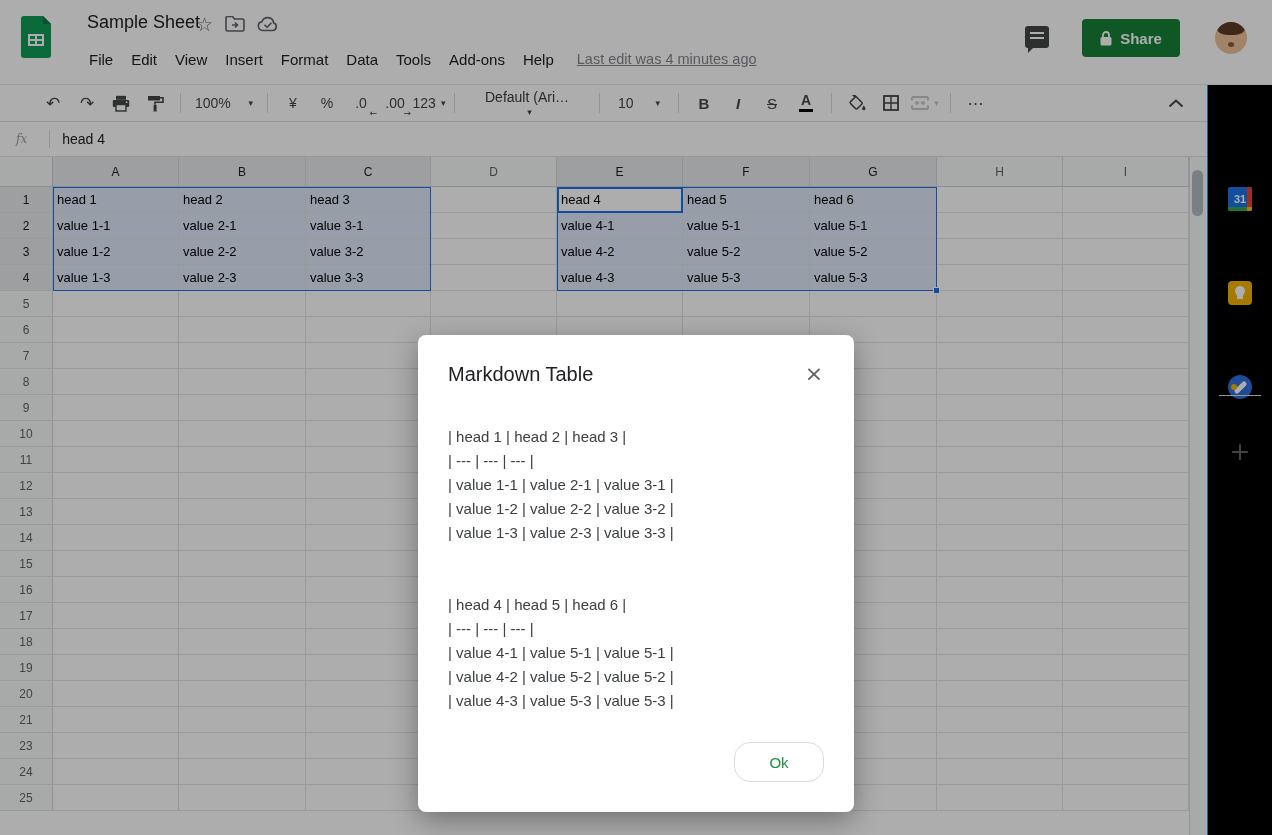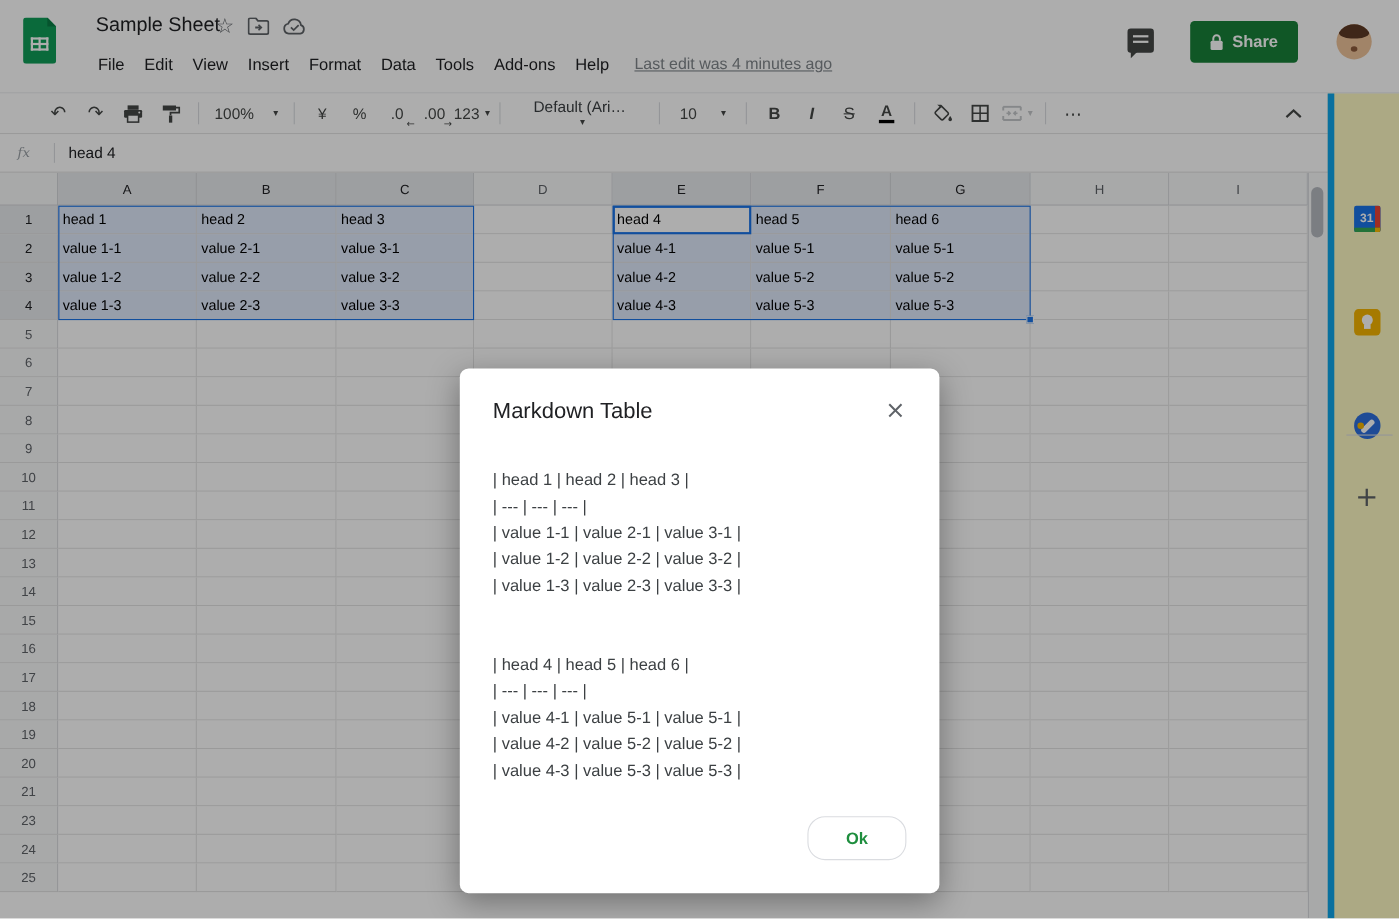--- a/index.html
+++ b/index.html
@@ -62,21 +62,21 @@
   .cell { height:26px; border-right:1px solid #e3e3e3; border-bottom:1px solid #e3e3e3; font-size:13px; color:#000; padding:0 0 0 4px; display:flex; align-items:center; overflow:hidden; white-space:nowrap; flex:none; background:#fff; }
   .cell.sel { background:#dfe9fb; }
   .cell.active { background:#fff; }
   .range-border { position:absolute; border:1.5px solid #1a73e8; pointer-events:none; z-index:3; }
   .active-border { position:absolute; border:2px solid #1a73e8; pointer-events:none; z-index:4; }
   .fill-handle { position:absolute; width:7px; height:7px; background:#1a73e8; border:1px solid #fff; z-index:5; }
   .vscroll { position:absolute; left:1189px; top:157px; width:17px; height:678px; background:#f8f9fa; border-left:1px solid #dadce0; z-index:6; }
   .vthumb { position:absolute; left:2px; top:13px; width:11px; height:46px; background:#b6bac0; border-radius:6px; }
 
   
-  .side-panel { position:absolute; left:1207px; top:85px; width:65px; height:750px; background:#fef9c3; border-left:6px solid #0ea5e9; z-index:10; }
+  .side-panel { position:absolute; left:1207px; top:85px; width:65px; height:750px; background:#000000; border-left:1px solid #0ea5e9; z-index:10; }
   .sp-icon { position:absolute; left:50%; transform:translateX(-50%); }
   .keep-icon { width:24px; height:24px; background:#f5b400; border-radius:4px; position:relative; }
   .keep-icon::before { content:""; position:absolute; left:7px; top:5px; width:10px; height:10px; border-radius:50%; background:#fff; }
   .keep-icon::after { content:""; position:absolute; left:9px; top:14px; width:6px; height:4px; background:#fff; }
   .tasks-icon { width:24px; height:24px; border-radius:50%; background:#2d6fdd; position:relative; }
   .tasks-icon::before { content:""; position:absolute; left:5px; top:10px; width:15px; height:5px; background:#fff; border-radius:3px; transform:rotate(-45deg); }
   .tasks-icon::after { content:""; position:absolute; left:3px; top:9px; width:6px; height:6px; border-radius:50%; background:#f5b400; }
   .sp-divider { position:absolute; left:11px; top:310px; width:42px; height:1px; background:#dadce0; }
   .add-btn { top:352px; color:#5f6368; font-size:25px; font-family:"DejaVu Sans",sans-serif; font-weight:normal; }
   .cal-icon { width:24px; height:24px; position:relative; background:#1a73e8; border-radius:2px; overflow:hidden; color:#fff; font-size:11px; font-weight:bold; display:flex; align-items:center; justify-content:center; }
@@ -86,21 +86,21 @@
   .cal-icon span { position:relative; z-index:2; text-decoration:none; font-style:normal; }
 
   
   .scrim { position:absolute; inset:0; background:rgba(0,0,0,0.32); z-index:40; }
   .modal { position:absolute; left:418px; top:335px; width:436px; height:477px; background:#fff; border-radius:8px; box-shadow:0 8px 28px rgba(0,0,0,0.35); z-index:50; }
   .modal-title { position:absolute; left:30px; top:28px; font-size:20px; color:#202124; }
   .modal-close { position:absolute; right:26px; top:24px; width:28px; height:28px; display:flex; align-items:center; justify-content:center; color:#5f6368; font-size:22px; font-family:"DejaVu Sans",sans-serif; cursor:default; }
   .md-block { position:absolute; left:30px; right:30px; font-size:15px; line-height:24px; color:#3c4043; }
   .md-block-1 { top:90px; }
   .md-block-2 { top:258px; }
-  .ok-btn { position:absolute; right:30px; bottom:30px; width:90px; height:40px; background:#fff; border:1px solid #dadce0; border-radius:16px; color:#1e8e3e; font-size:15px; font-weight:bold; display:flex; align-items:center; justify-content:center;margin-top:32px; }
+  .ok-btn { position:absolute; right:30px; bottom:30px; width:90px; height:40px; background:#fff; border:1px solid #dadce0; border-radius:16px; color:#1e8e3e; font-size:15px; font-weight:normal; display:flex; align-items:center; justify-content:center;margin-top:32px; }
 </style>
 </head>
 <body>
 
 <div class="app">
 
   <div class="topbar">
     <svg class="sheets-logo" viewBox="0 0 30 42">
       <path d="M3 0 h19 l8 8 v31 a3 3 0 0 1 -3 3 h-24 a3 3 0 0 1 -3 -3 v-36 a3 3 0 0 1 3 -3 z" fill="#0f9d58"></path>
       <path d="M22 0 l8 8 h-8 z" fill="#0a7d45"></path>

